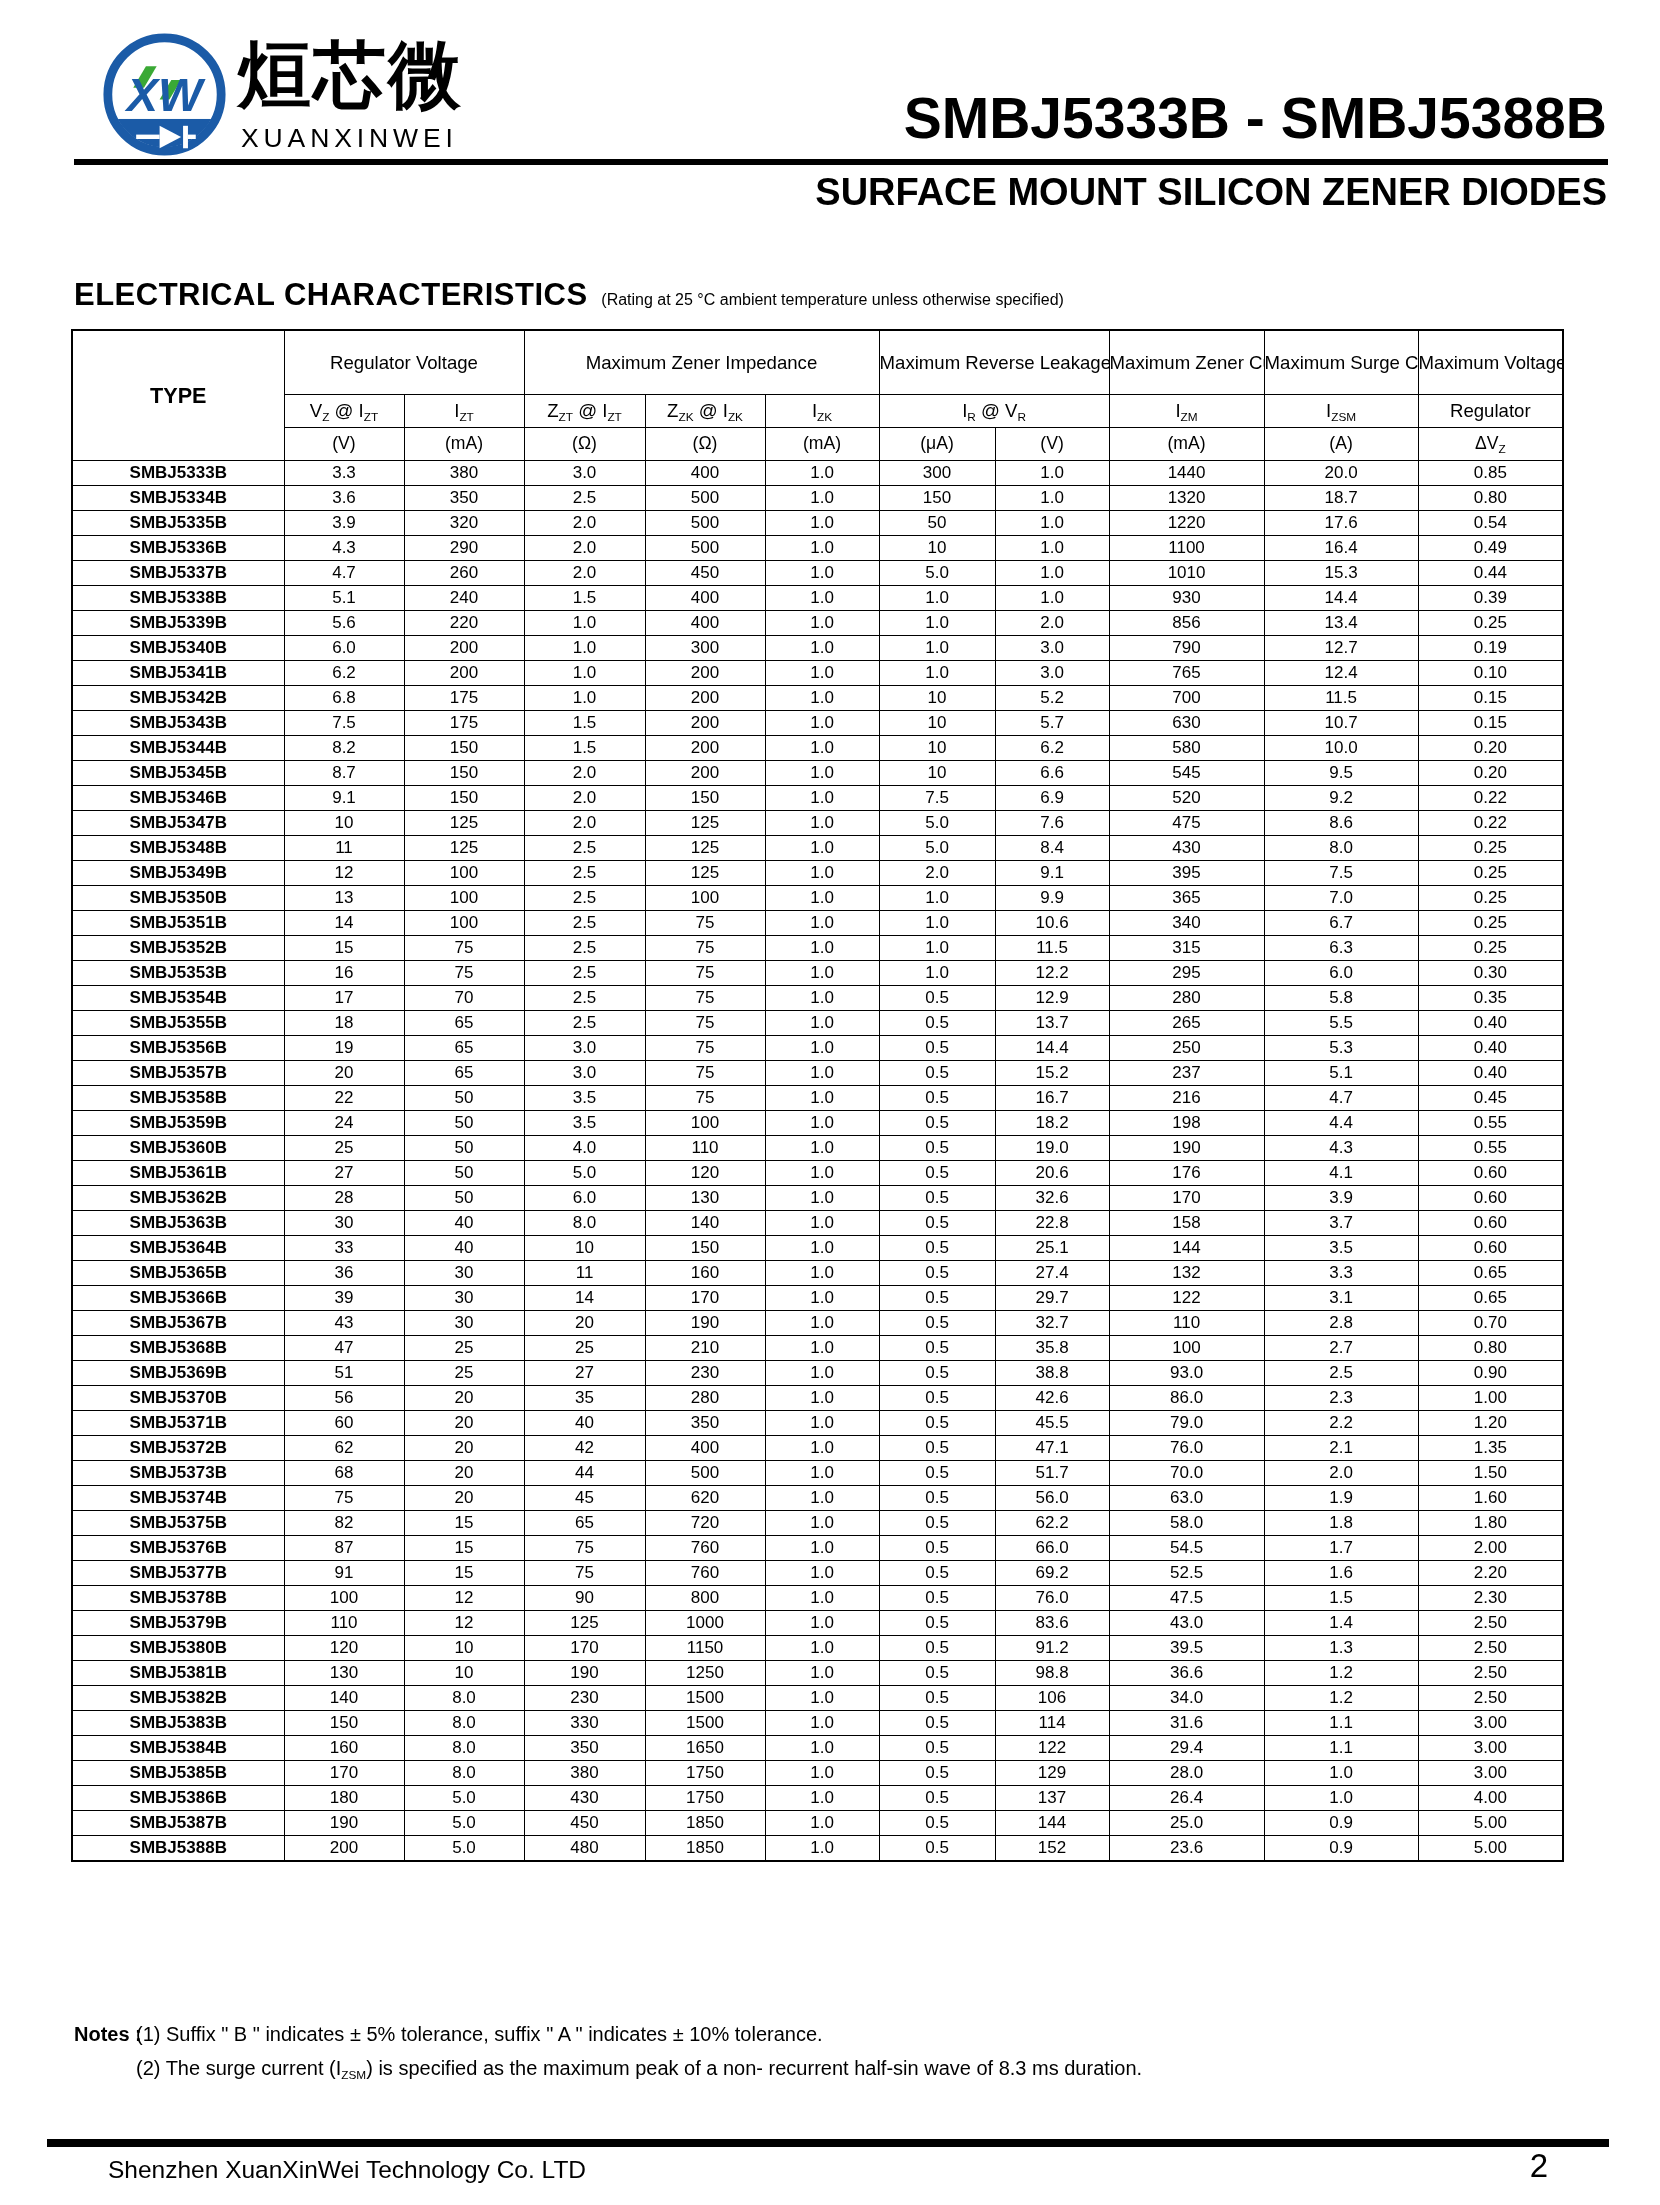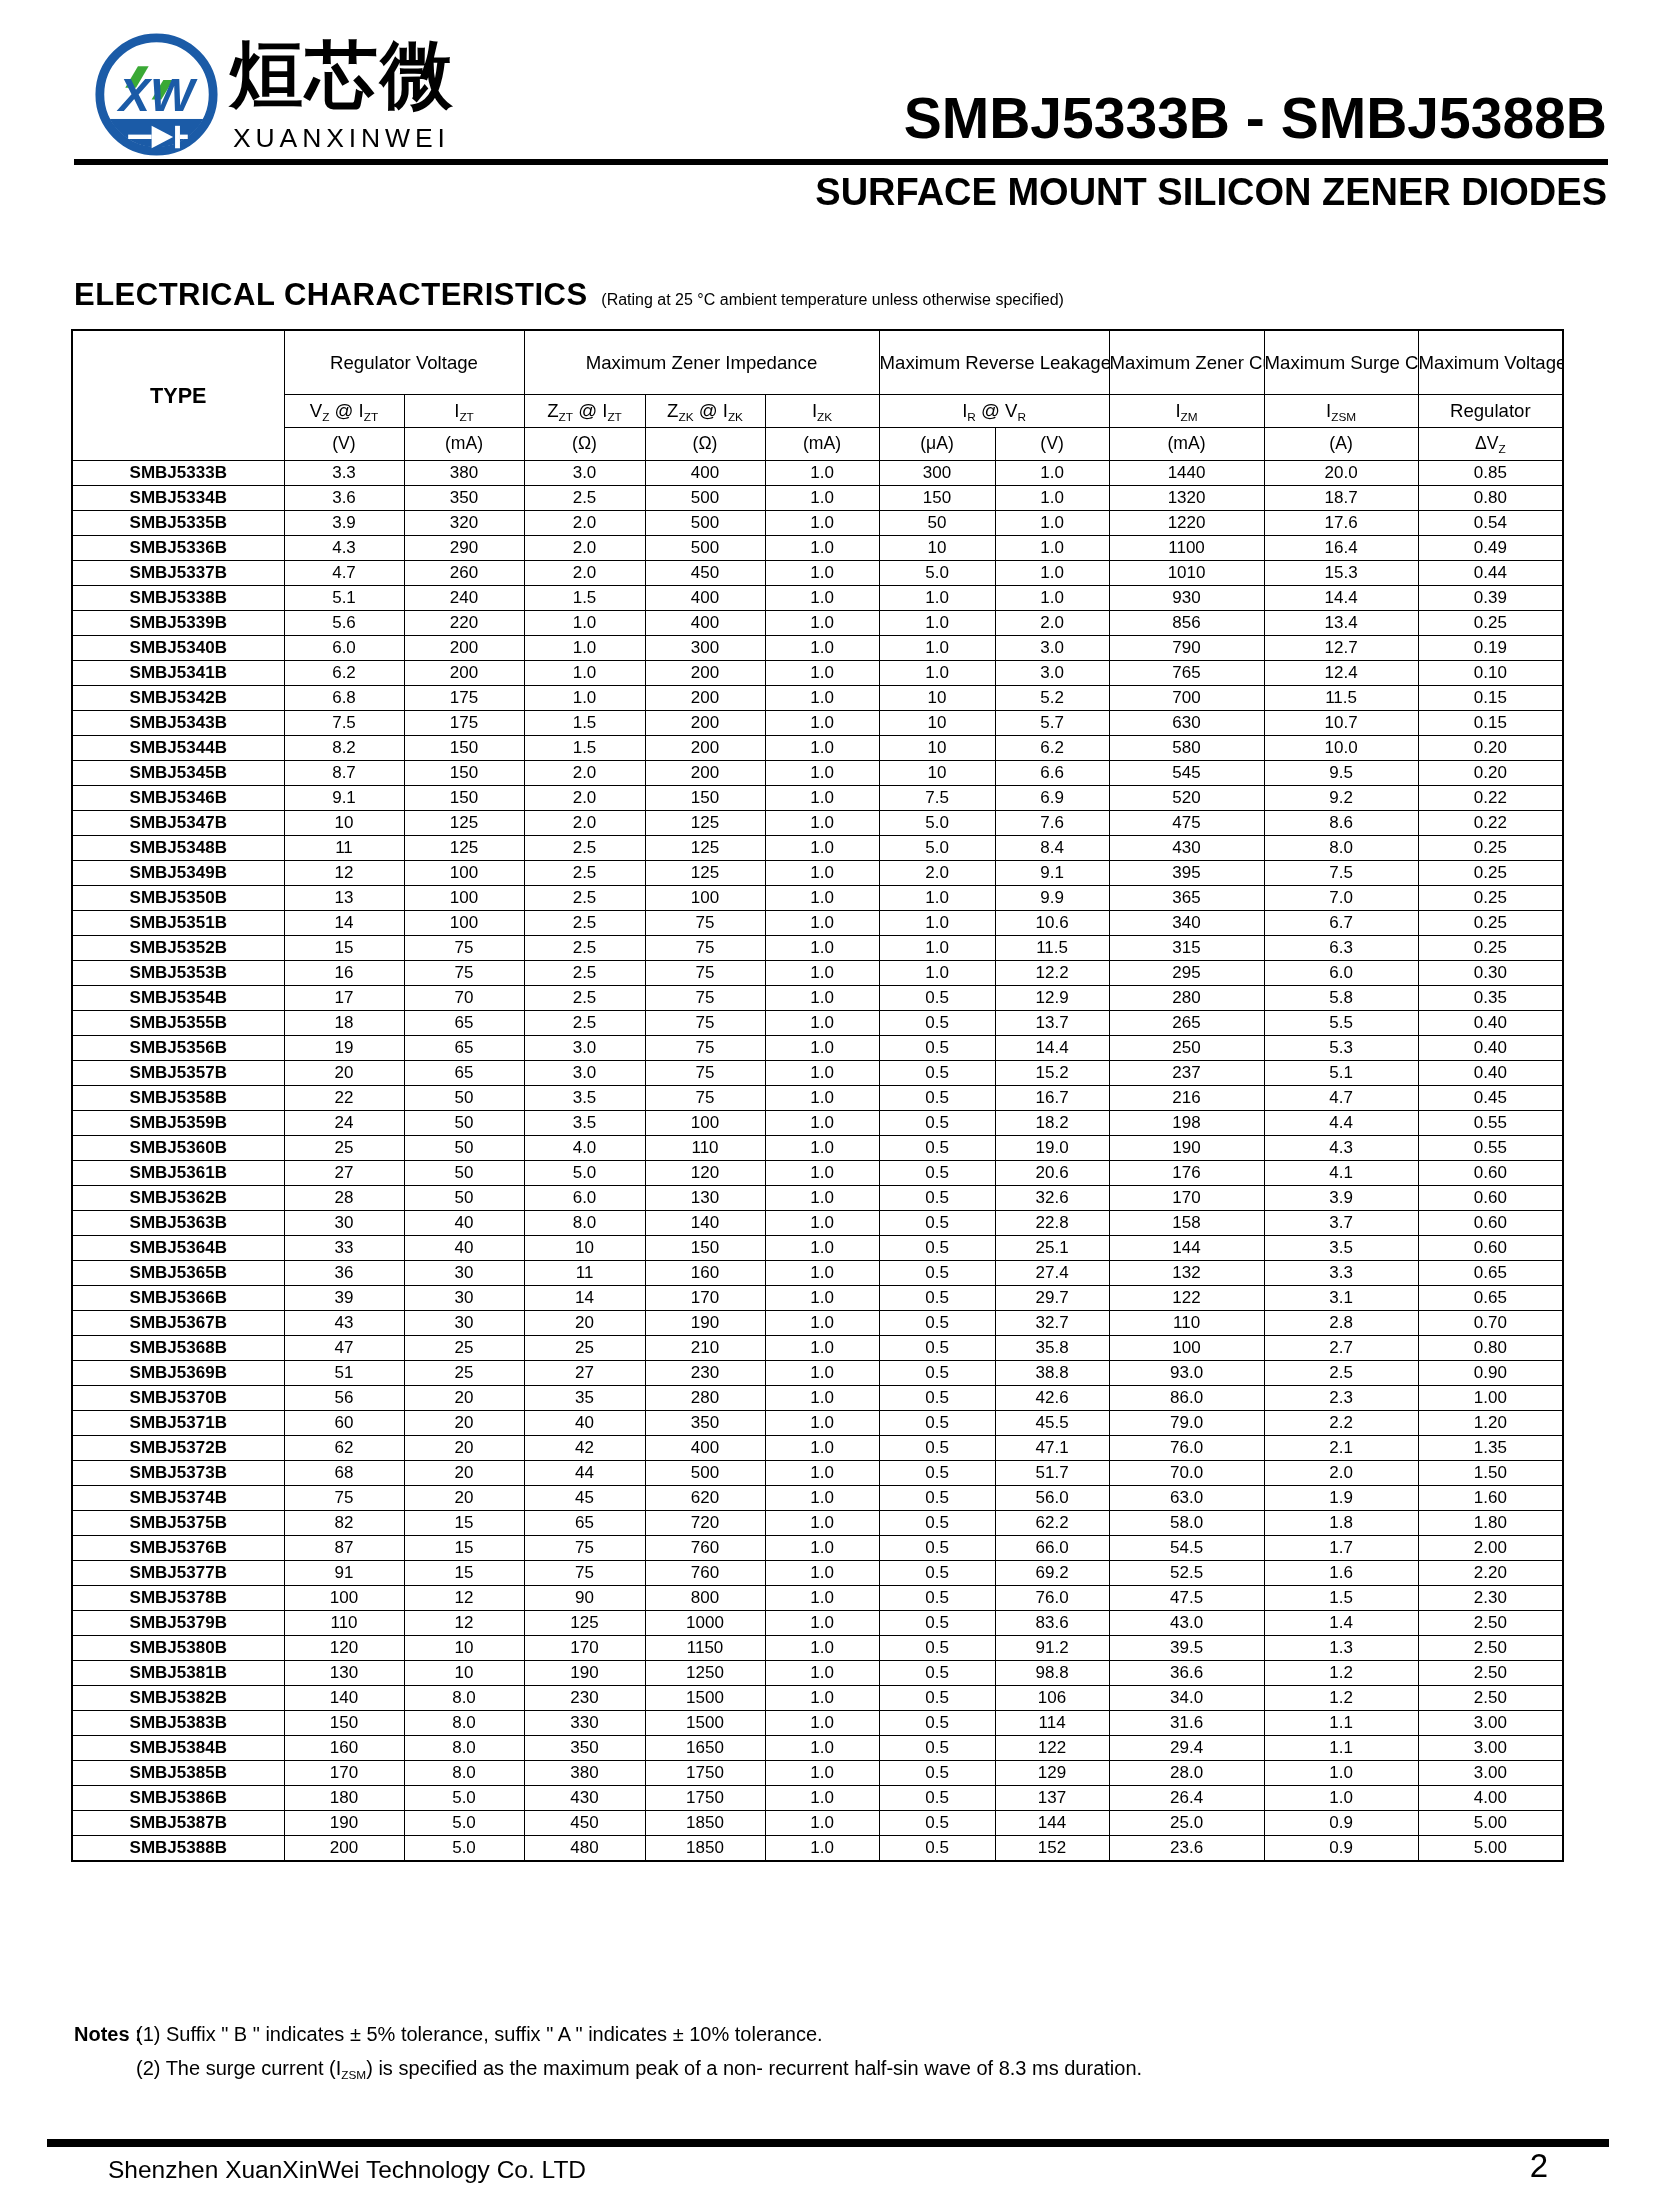--- a/index.html
+++ b/index.html
@@ -3,21 +3,21 @@
 <meta charset="utf-8">
 <style>
   html,body{margin:0;padding:0;}
   body{
     width:1660px;height:2205px;position:relative;background:#ffffff;color:#000;
     font-family:"Liberation Sans", sans-serif;
   }
   .abs{position:absolute;}
 
   
-  .logo-wrap{left:93px;top:33px;width:461px;height:132px;text-align:center;}
+  .logo-wrap{left:101px;top:33px;width:461px;height:132px;text-align:center;}
   .logo-emblem{position:absolute;left:0;top:0;width:127px;height:127px;}
   .brand-cn{position:absolute;left:137px;top:-5.9px;font-size:73px;font-weight:900;letter-spacing:2px;white-space:nowrap;}
   .brand-en{position:absolute;left:140px;top:90px;font-size:26.5px;font-weight:500;letter-spacing:4.9px;white-space:nowrap;}
   .part-range{right:53px;top:90px;font-size:57px;font-weight:bold;line-height:1;white-space:nowrap;}
   .head-rule{left:74px;top:159px;width:1534px;height:5.9px;background:#000;}
   .subtitle{right:53px;top:173px;font-size:38px;font-weight:bold;line-height:1;white-space:nowrap;}
 
   
   .section-heading{left:74px;top:277px;white-space:nowrap;}
   .sec-title{font-size:31px;font-weight:bold;letter-spacing:0.5px;}

